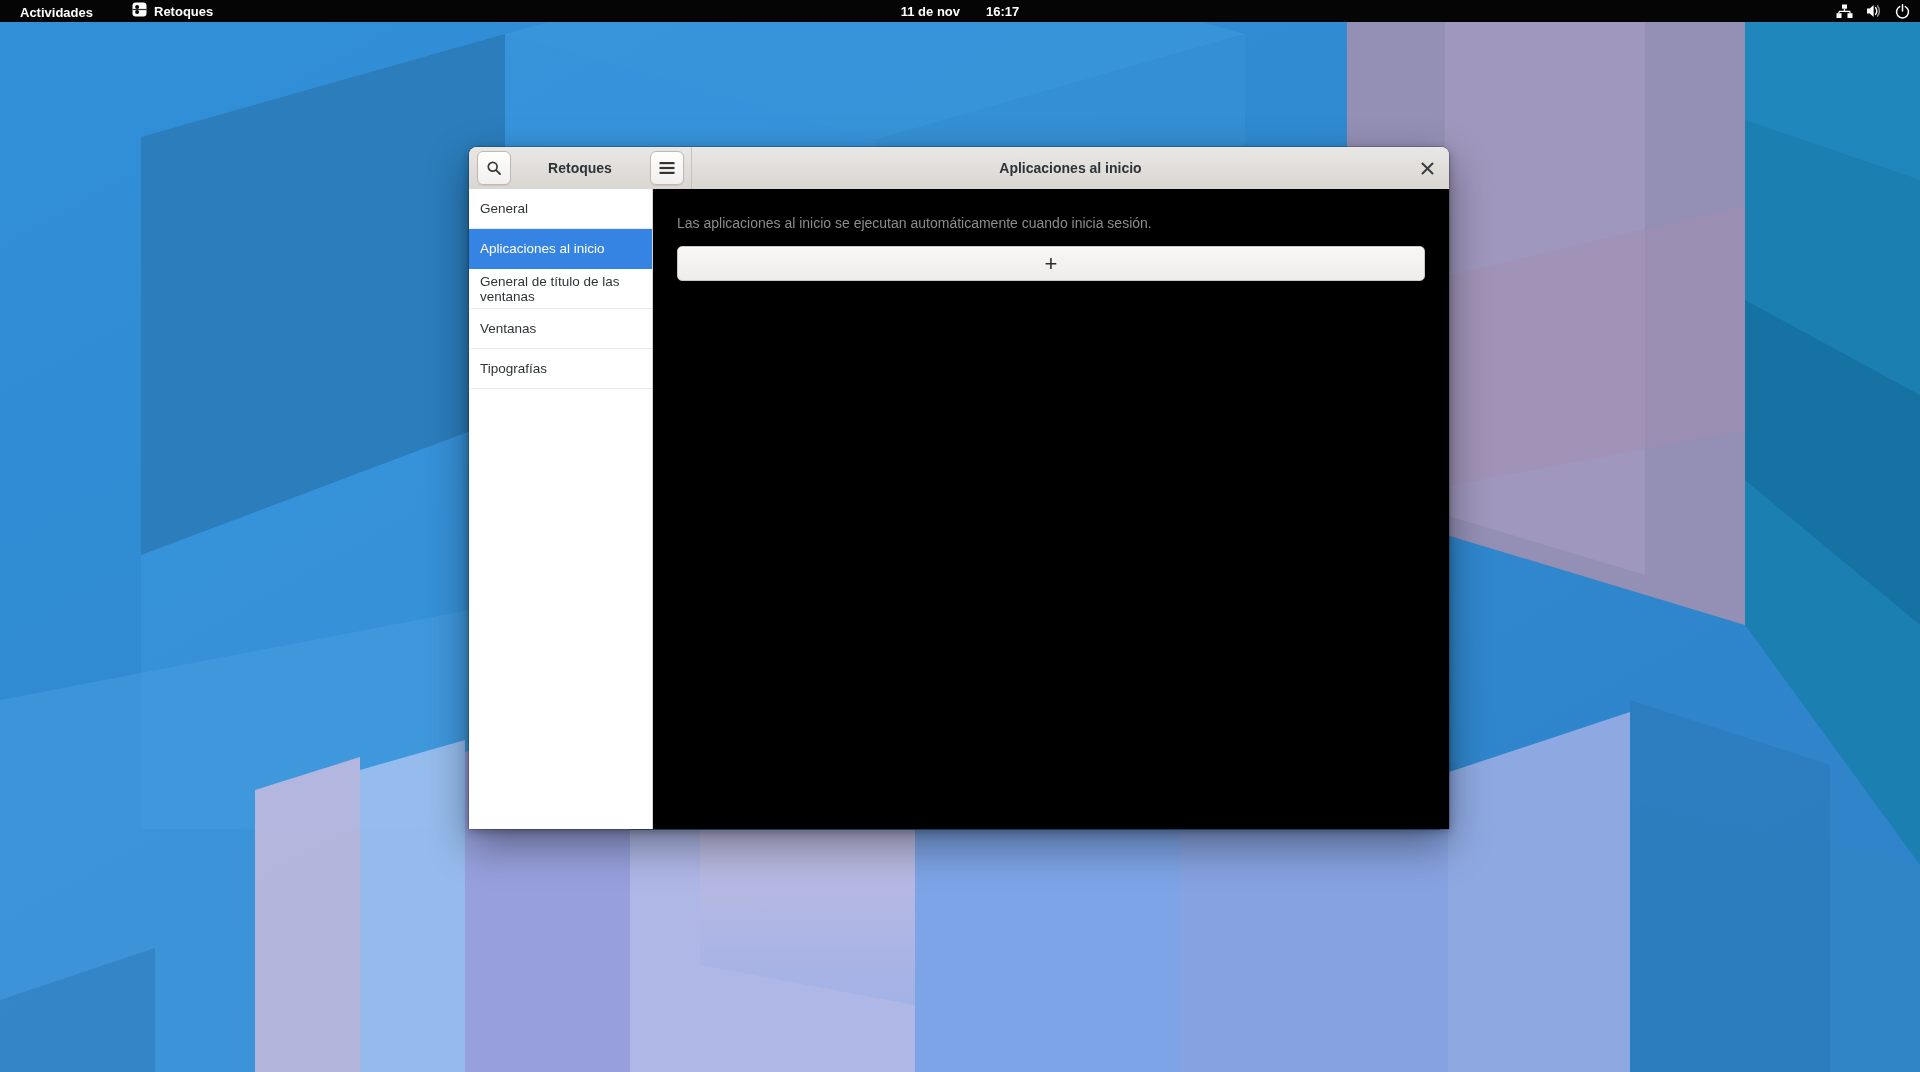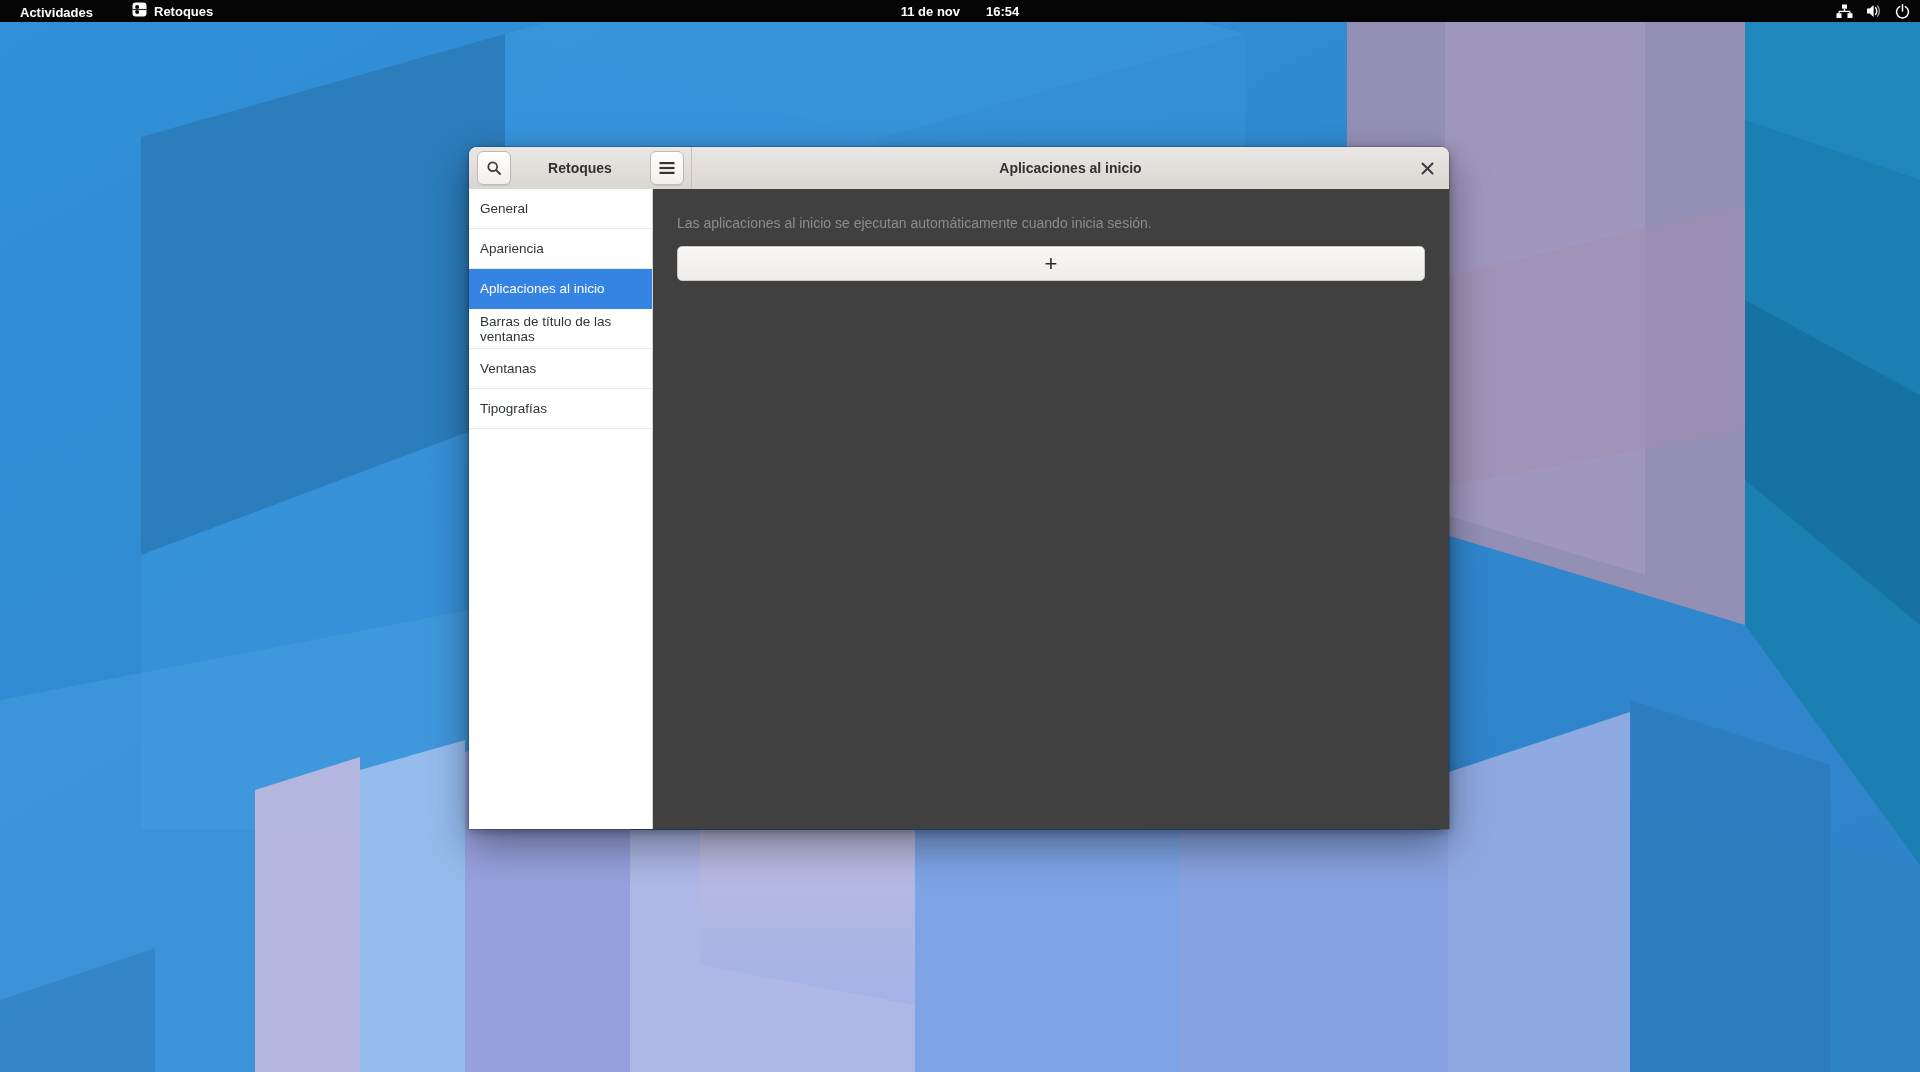--- a/index.html
+++ b/index.html
@@ -62,21 +62,21 @@
   .sidebar{
     width:184px;background:#ffffff;box-sizing:border-box;
     border-right:1px solid #d8d3ce;
   }
   .side-item{
     height:40px;box-sizing:border-box;display:flex;align-items:center;
     padding-left:11px;font-size:13.5px;color:#2e3436;
     border-bottom:1px solid #ecebe9;cursor:pointer;background:#ffffff;
   }
   .side-item.selected{background:#3584e4;color:#ffffff;border-bottom-color:#3584e4;}
-  .content{flex:1;background:#404040;padding:25px 24px;box-sizing:border-box;}
+  .content{flex:1;background:#000000;padding:25px 24px;box-sizing:border-box;}
   .description{font-size:14px;color:#8f8c88;margin:0 0 13px 0;line-height:19px;}
   .add-btn{
     width:100%;height:35px;box-sizing:border-box;
     border:1px solid #cdc7c1;border-radius:5px;
     background:linear-gradient(#f8f7f6,#efedeb);
     box-shadow:inset 0 1px 0 rgba(255,255,255,.8);
     display:flex;align-items:center;justify-content:center;cursor:pointer;
   }
   .plus-glyph{font-size:22px;line-height:22px;color:#2d2d2a;font-weight:400;}
 </style>
@@ -136,21 +136,21 @@
         <rect x="0.5" y="0.5" width="14" height="14" rx="3.2" fill="#ffffff"></rect>
         <circle cx="5.1" cy="4.9" r="2" fill="#050505"></circle>
         <circle cx="5.1" cy="10.1" r="2" fill="#050505"></circle>
         <rect x="0.5" y="6.9" width="14" height="1.2" fill="#050505" opacity="0.85"></rect>
       </svg>
     </span>
     <span>Retoques</span>
   </div>
   <div class="tb-clock">
     <span>11 de nov</span>
-    <span>16:54</span>
+    <span>16:17</span>
   </div>
   <div class="tb-status">
     <span>
       <svg width="17" height="15" viewBox="0 0 17 15">
         <rect x="6" y="0.5" width="5" height="4.2" fill="#ffffff"></rect>
         <path d="M8.5 4.7 V7.4 M3 7.4 H14 M3 7.4 V9.2 M14 7.4 V9.2" stroke="#ffffff" stroke-width="1.3" fill="none"></path>
         <rect x="0.5" y="9.2" width="5" height="4.8" fill="#ffffff"></rect>
         <rect x="11.5" y="9.2" width="5" height="4.8" fill="#ffffff"></rect>
       </svg>
     </span>
@@ -198,28 +198,25 @@
         </svg>
       </button>
     </div>
   </div>
 
   <div class="win-body">
     <div class="sidebar">
       <div class="side-item">
         <span>General</span>
       </div>
-      <div class="side-item">
-        <span>Apariencia</span>
-      </div>
       <div class="side-item selected">
         <span>Aplicaciones al inicio</span>
       </div>
       <div class="side-item">
-        <span>Barras de título de las ventanas</span>
+        <span>General de título de las ventanas</span>
       </div>
       <div class="side-item">
         <span>Ventanas</span>
       </div>
       <div class="side-item">
         <span>Tipografías</span>
       </div>
     </div>
 
     <div class="content">

